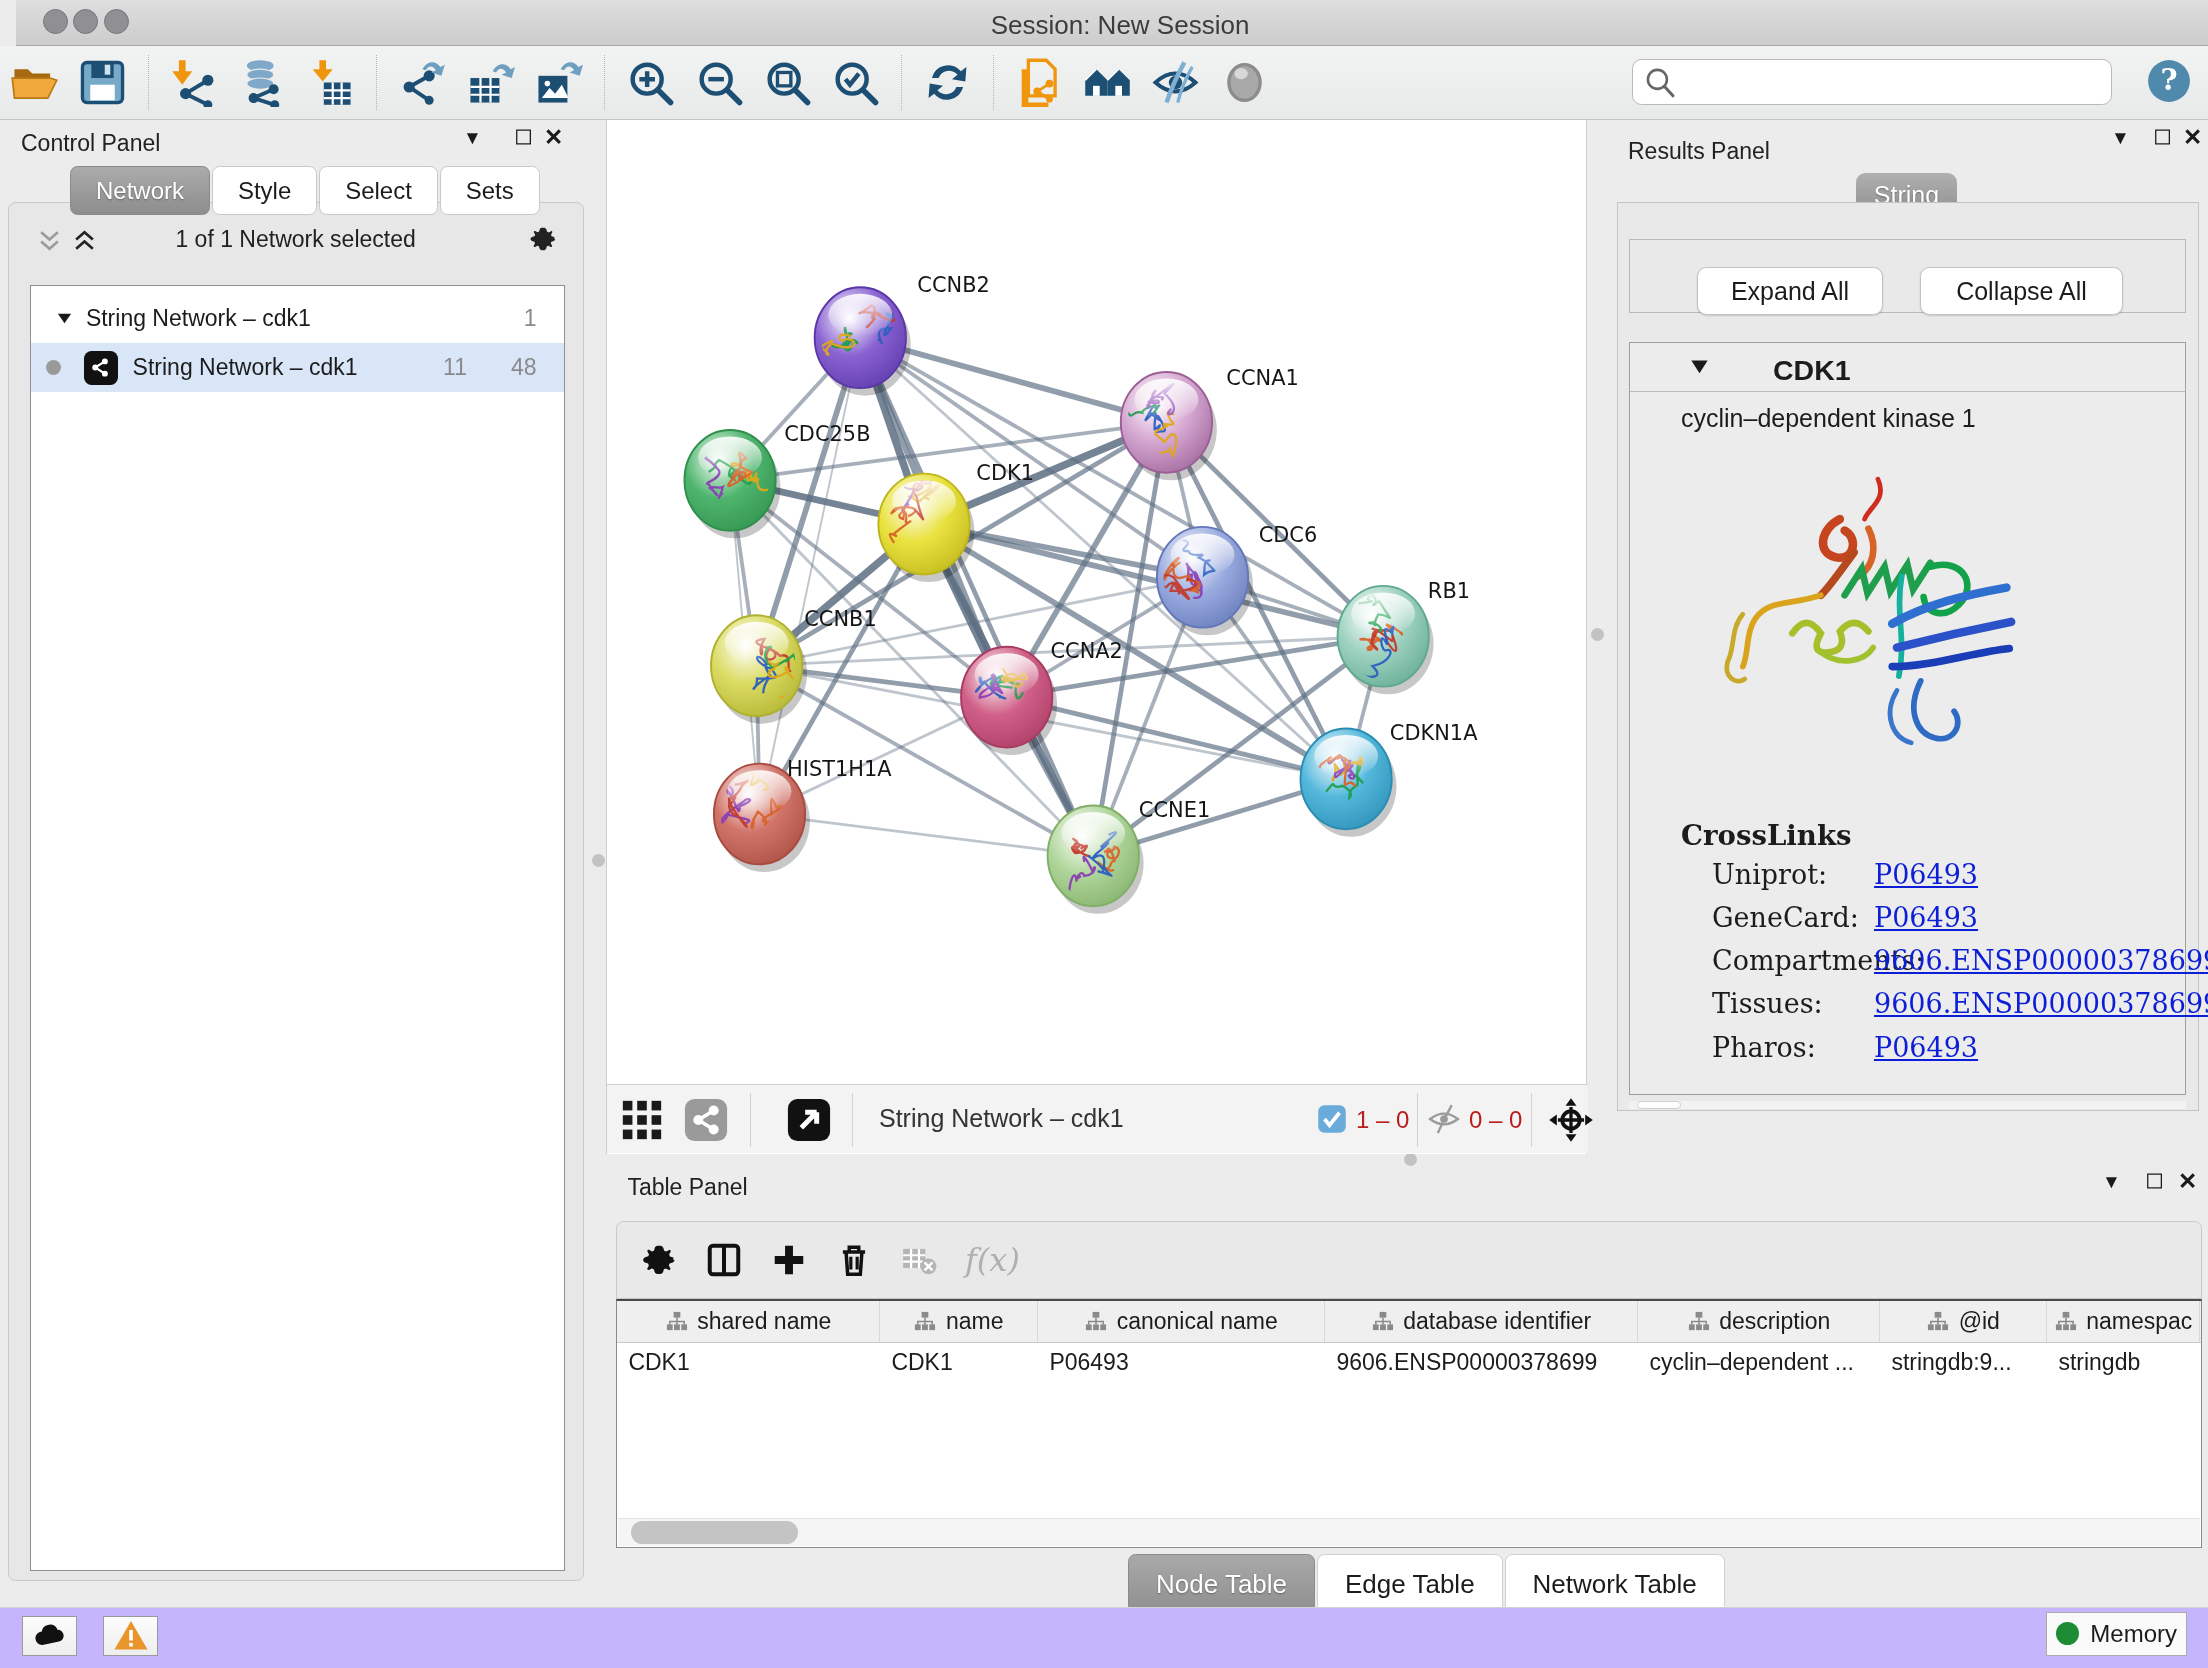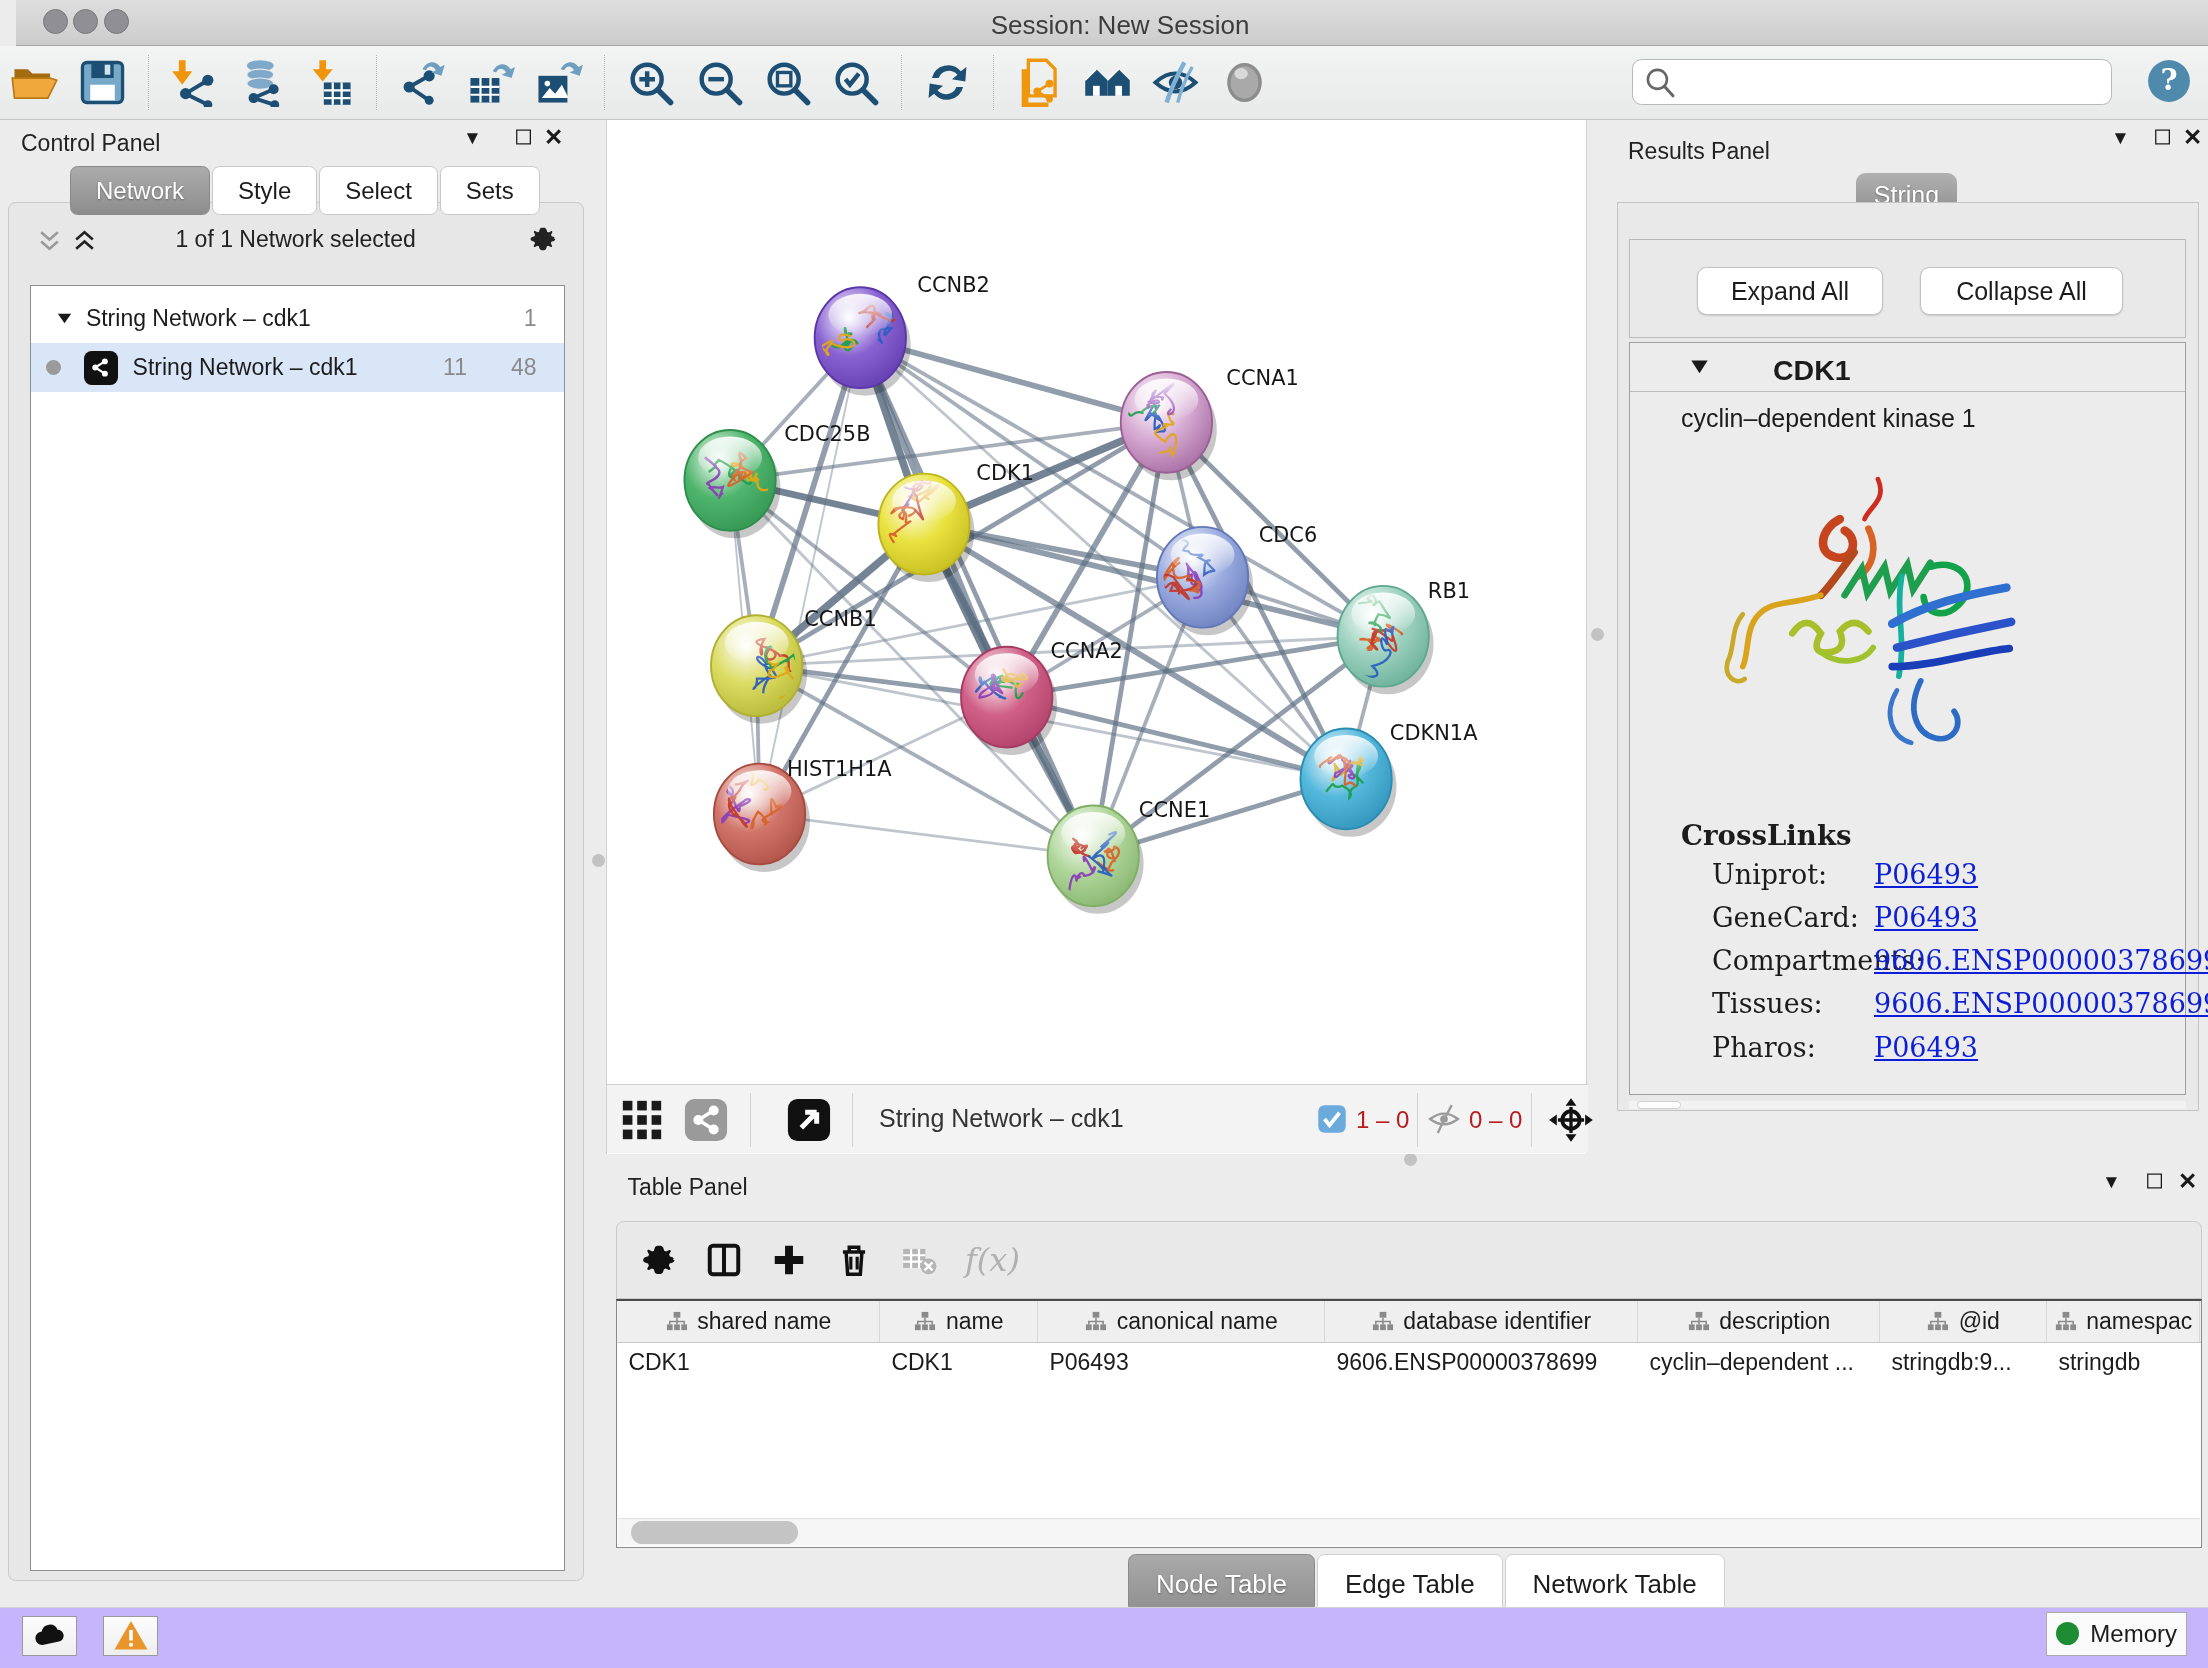--- a/index.html
+++ b/index.html
@@ -63,21 +63,21 @@
   .ntb-count { position:absolute; top:21px; font-size:24px; color:#b91c1c; }
 
   
   #results-panel { position:absolute; left:1609px; top:120px; width:599px; height:1470px; }
   #rp-head { position:absolute; left:19px; top:18px; }
   #rp-tab { position:absolute; left:247px; top:53px; width:101px; height:44px; border-radius:9.5px;
     background:linear-gradient(#b0b0b0,#8f8f8f); color:#fff; font-size:25px;
     display:flex; align-items:center; justify-content:center; text-shadow:0 1px 1.9px rgba(0,0,0,.35); }
   #rp-box { position:absolute; left:7.6px; top:82px; width:582px; height:909px;
     background:#e9e9e9; border:1px solid #c4c4c4; }
-  #rp-btnbox { position:absolute; left:11.4px; top:36px; width:557px; height:99px; border:1px solid #b9b9b9;padding-left:13px; }
+  #rp-btnbox { position:absolute; left:11.4px; top:36px; width:557px; height:74px; border:1px solid #b9b9b9;padding-left:13px; }
   .rp-btn { position:absolute; top:27px; height:48px; background:#fff; border:1px solid #c2c2c2;
     border-radius:9.5px; font-size:25px; display:flex; align-items:center; justify-content:center;
     box-shadow:0 1px 1.9px rgba(0,0,0,.15); }
   #rp-protein-box { position:absolute; left:11.4px; top:139px; width:557px; height:753px;
     background:#ececec; border:1px solid #9f9f9f; }
   #rp-prot-head { position:absolute; left:0; top:0; width:100%; height:49px; border-bottom:1px solid #bbb; }
   #rp-prot-name { position:absolute; left:143px; top:11.4px; font-size:28.5px; font-weight:bold; }
   #rp-prot-desc { position:absolute; left:51px; top:61px; font-size:25px; }
   #crosslinks-title { position:absolute; left:51px; top:476px; font-size:27.6px; font-weight:bold;
     font-family:"DejaVu Serif",serif; }

